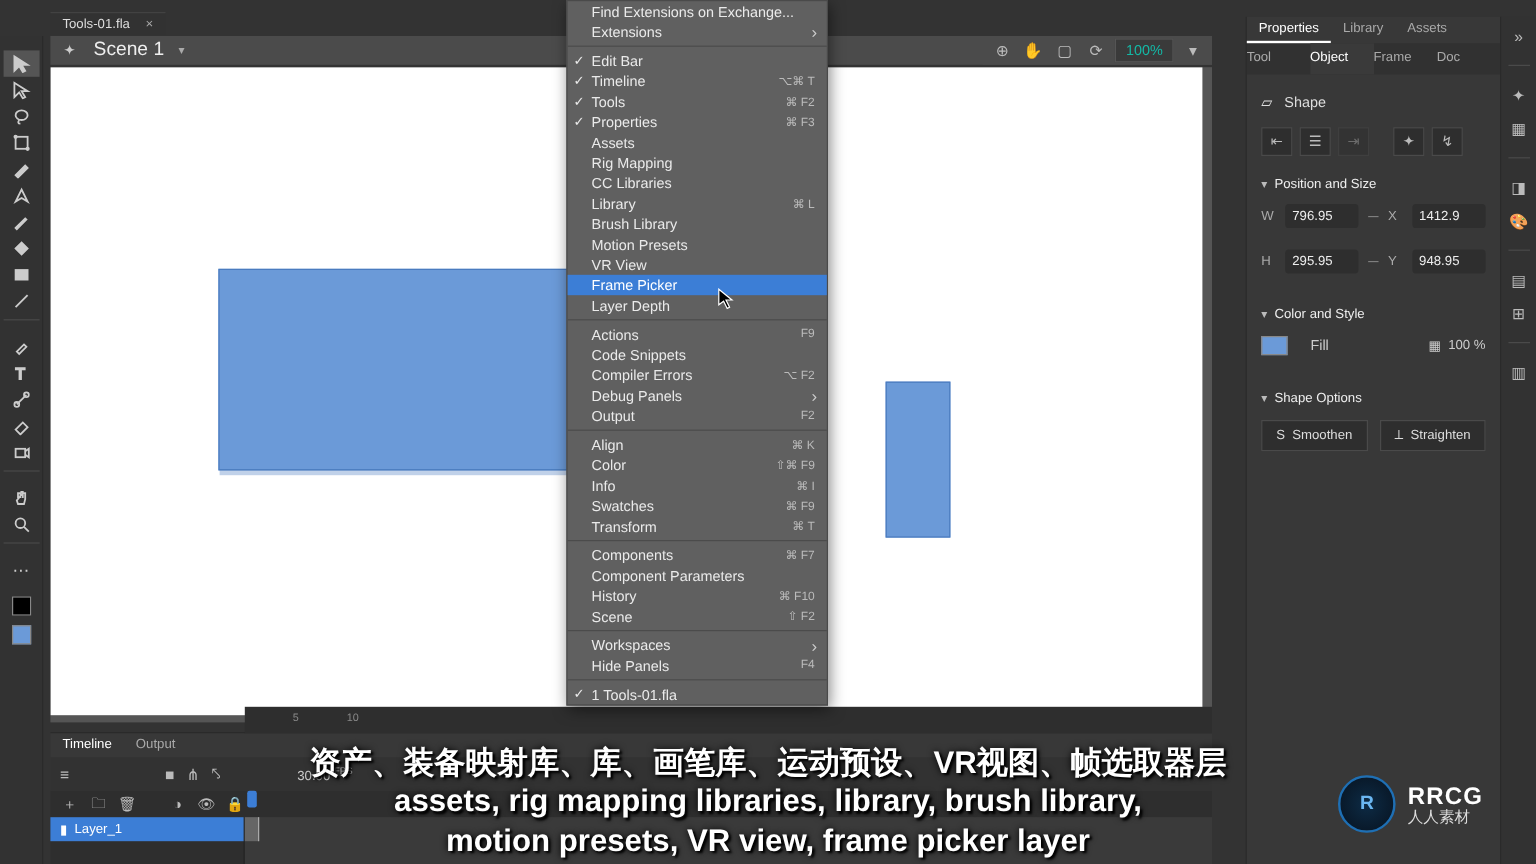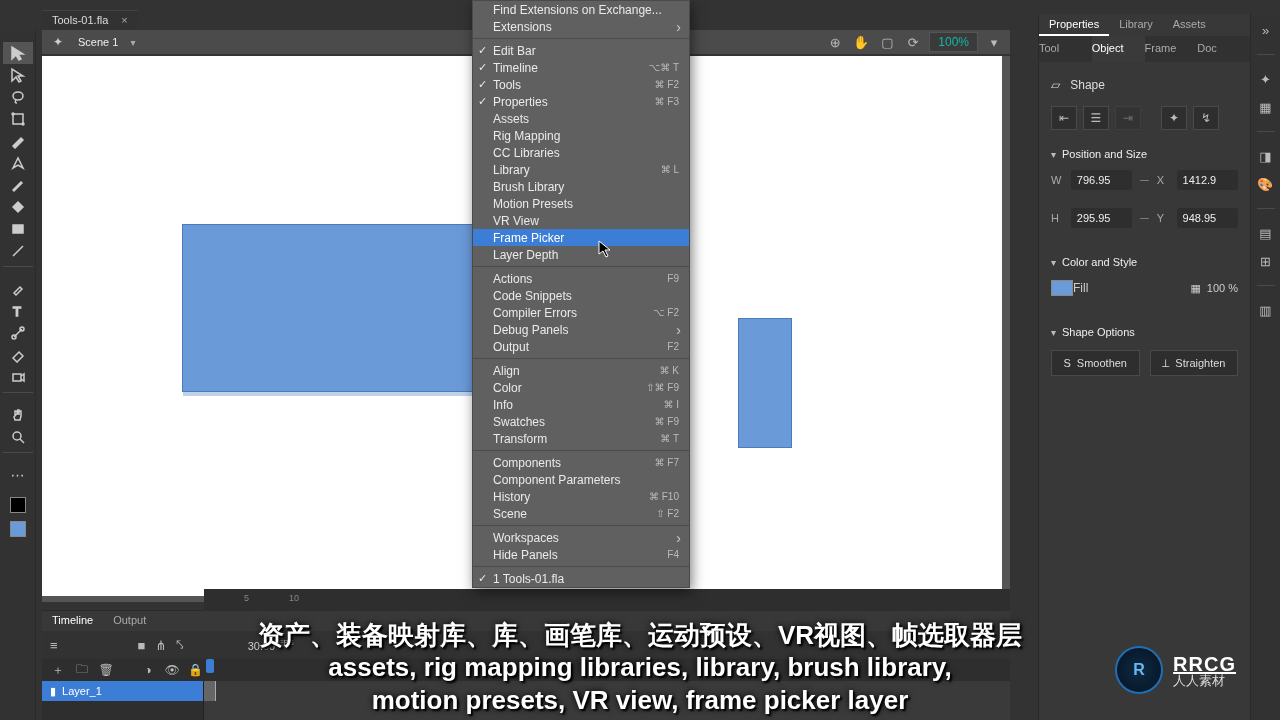--- a/index.html
+++ b/index.html
@@ -5,21 +5,21 @@
 * { margin: 0; padding: 0; box-sizing: border-box; font-family: Arial, sans-serif; user-select: none; }
 html, body { width: 1280px; height: 720px; overflow: hidden; background: #333; color: #ccc; font-size: 12px; }
 
 
 .tabbar { position: absolute; top: 8px; left: 42px; height: 22px; display: flex; align-items: center; }
 .tab { background: #323232; padding: 3px 10px; font-size: 11px; color: #ddd; border-top: 1px solid #424242; }
 
 
 .scenebar { position: absolute; top: 30px; left: 42px; right: 270px; height: 24px; display: flex; align-items: center; background: #4b4b4b; padding: 0 8px; gap: 12px; }
 .scene-icon { width: 16px; height: 16px; display: flex; align-items: center; justify-content: center; color: #ccc; }
-.scene-name { font-size: 11px; color: #eee; }
+.scene-name { font-size: 16px; color: #eee; }
 .scene-drop { color: #aaa; font-size: 10px; }
 .scenebar-right { position: absolute; top: 30px; right: 270px; height: 24px; display: flex; align-items: center; gap: 6px; background: #4b4b4b; padding: 0 6px; }
 .icon-btn { width: 20px; height: 20px; display: flex; align-items: center; justify-content: center; color: #bbb; font-size: 13px; }
 .zoom { background: #3a3a3a; padding: 2px 8px; font-size: 12px; color: #14b8a6; border: 1px solid #555; }
 
 
 .toolbar { position: absolute; top: 30px; left: 0; width: 36px; bottom: 0; background: #323232; display: flex; flex-direction: column; align-items: center; padding-top: 12px; gap: 0; border-right: 1px solid #2a2a2a; }
 .tool { width: 30px; height: 22px; display: flex; align-items: center; justify-content: center; color: #ccc; font-size: 14px; }
 .tool.sel { background: #555; }
 .tool svg { width: 16px; height: 16px; stroke: #ccc; fill: none; stroke-width: 1.5; }
@@ -54,21 +54,21 @@
 .rp-body { padding: 10px 10px; }
 .rp-shape-row { display: flex; align-items: center; gap: 10px; padding: 6px 2px; color: #ddd; font-size: 12px; }
 .rp-align-row { display: flex; gap: 6px; padding: 8px 2px; }
 .rp-align-btn { width: 26px; height: 24px; background: #2e2e2e; border: 1px solid #4a4a4a; display: flex; align-items: center; justify-content: center; color: #bbb; font-size: 12px; }
 .section-hd { display: flex; align-items: center; gap: 6px; font-size: 11px; color: #eee; padding: 10px 2px 6px; }
 .section-hd::before { content: "▾"; font-size: 10px; color: #bbb; }
 .prop-row { display: flex; align-items: center; gap: 6px; padding: 4px 2px; font-size: 11px; }
 .prop-label { width: 14px; color: #aaa; }
 .prop-val { width: 62px; background: #2e2e2e; padding: 4px 6px; color: #eee; text-align: left; border-radius: 3px; }
 .link-icon { color: #888; font-size: 12px; }
-.fill-row { display: flex; align-items: center; gap: 0; padding: 6px 2px; }
+.fill-row { display: flex; align-items: center; gap: 19px; padding: 6px 2px; }
 .fill-sw { width: 22px; height: 16px; background: #6b9ad8; border: 1px solid #888; }
 .opacity-row { display: flex; align-items: center; gap: 6px; margin-left: auto; font-size: 11px; color: #ccc; }
 .shopt-row { display: flex; gap: 10px; padding: 6px 2px; }
 .shopt-btn { flex: 1; display: flex; align-items: center; justify-content: center; gap: 6px; height: 26px; background: #2e2e2e; border: 1px solid #4a4a4a; font-size: 11px; color: #ddd; }
 
 
 .rstrip { position: absolute; top: 14px; right: 0; width: 30px; bottom: 0; background: #323232; display: flex; flex-direction: column; align-items: center; padding-top: 6px; gap: 8px; border-left: 1px solid #2a2a2a; }
 .rstrip .sep { width: 18px; height: 1px; background: #4a4a4a; margin: 6px 0; }
 
 
@@ -91,21 +91,21 @@
 .tl-play::before { content: ""; position: absolute; top: 0; left: 2px; width: 8px; height: 14px; background: #3c7ed6; border-radius: 2px; }
 
 
 .subs { position: absolute; left: 0; right: 0; bottom: 4px; z-index: 160; text-align: center; pointer-events: none; }
 .subs-line { display: inline-block; font-size: 26px; font-weight: 600; color: #fff; text-shadow: 0 0 6px #000, 2px 2px 2px #000; line-height: 1.25; }
 
 
 .brand { position: absolute; right: 44px; bottom: 26px; z-index: 170; display: flex; align-items: center; gap: 10px; }
 .brand-circ { width: 48px; height: 48px; border-radius: 50%; border: 2px solid #1e6fb4; display: flex; align-items: center; justify-content: center; color: #6bb7f2; font-weight: 700; font-size: 16px; background: radial-gradient(circle,#0d2b45,#07121f); }
 .brand-txt { display: flex; flex-direction: column; line-height: 1; }
-.brand-t1 { font-size: 20px; font-weight: 700; color: #fff; letter-spacing: 1px; text-decoration: underline; }
+.brand-t1 { font-size: 20px; font-weight: 700; color: #fff; letter-spacing: 1px; }
 .brand-t2 { font-size: 13px; color: #ddd; }
 </style>
 </head>
 <body>
 
 <div class="tabbar">
   <div class="tab">
     <span>Tools-01.fla</span>
     <span style="margin-left:10px;color:#aaa">×</span>
   </div>

